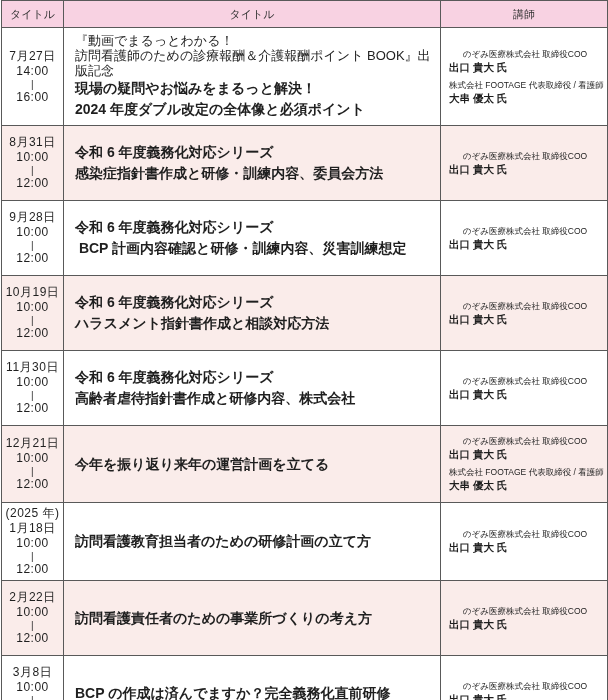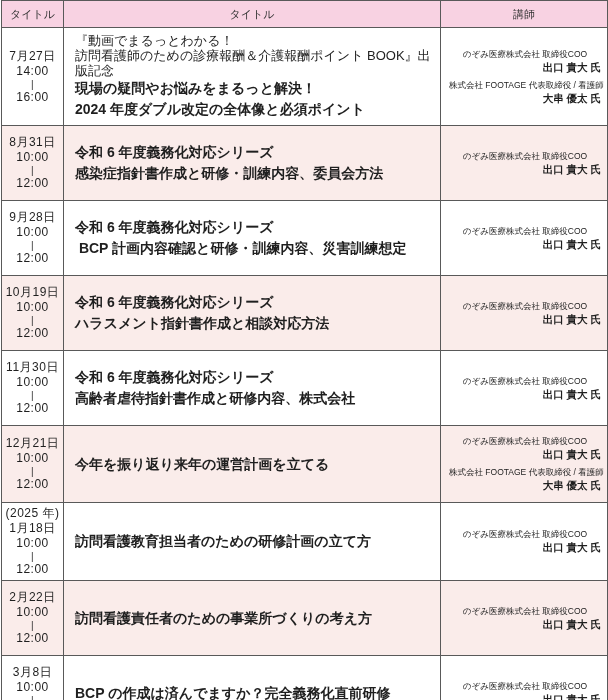--- a/index.html
+++ b/index.html
@@ -73,21 +73,21 @@
     font-size:8.5px;
     line-height:11px;
     text-align:center;
     color:#222222;
     white-space:nowrap;
   }
   .name{
     font-size:10.5px;
     line-height:14px;
     font-weight:bold;
-    text-align:right;
+    text-align:left;
     white-space:nowrap;
   }
 </style>
 </head>
 <body>
 
 <table class="schedule">
   <colgroup>
     <col style="width:62px">
     <col style="width:377px">

